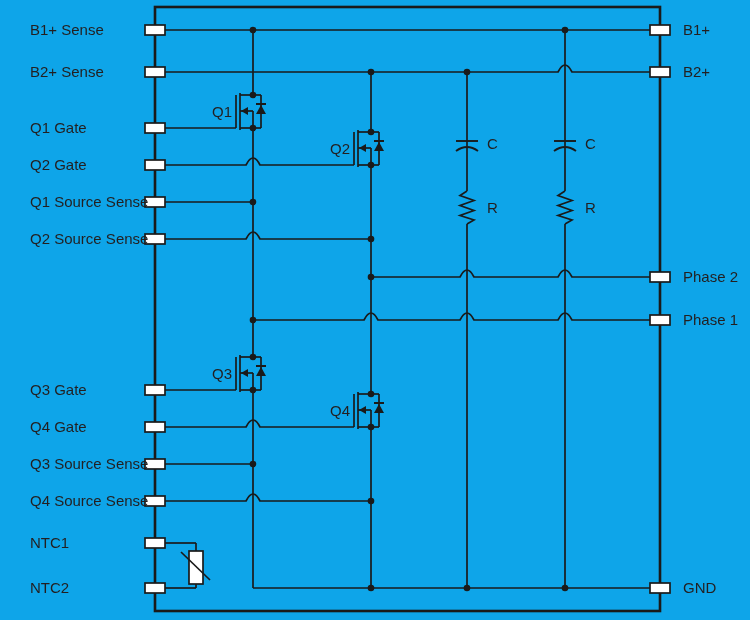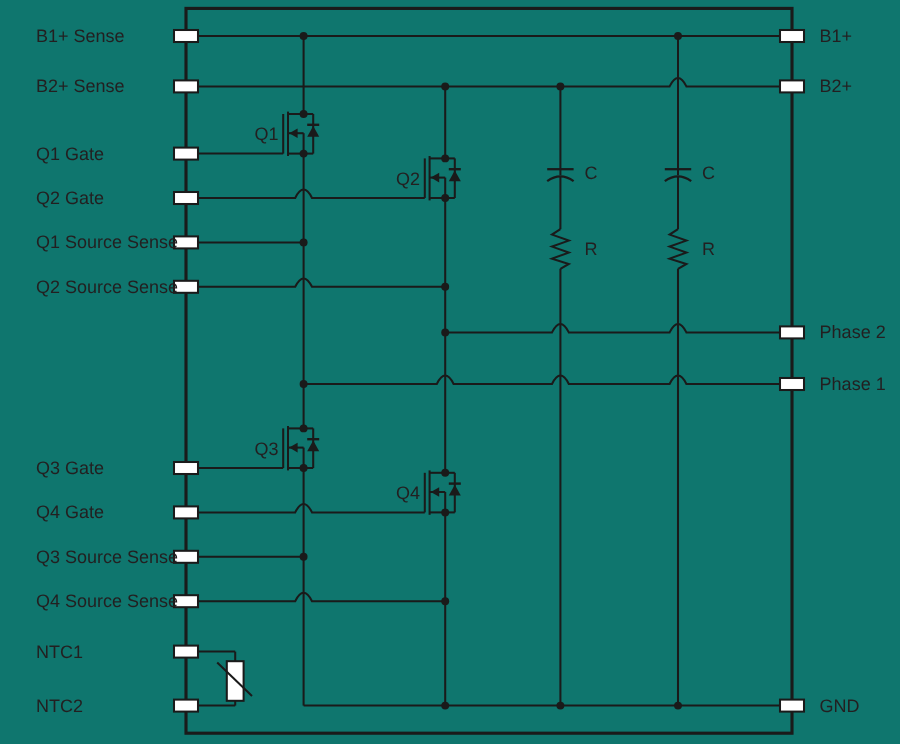--- a/index.html
+++ b/index.html
@@ -1,16 +1,16 @@
 <!DOCTYPE html>
 <html><head>
 <meta charset="utf-8">
 <style>
   html,body{margin:0;padding:0;background:#ffffff;}
-  .canvas{position:relative;width:750px;height:620px;background:#0f766e;overflow:hidden;}
+  .canvas{position:relative;width:750px;height:620px;background:#0ea5e9;overflow:hidden;}
   svg text{font-family:"Liberation Sans","DejaVu Sans",sans-serif;}
 </style>
 </head>
 <body>
 
 <div class="canvas">
   <svg id="schematic" width="750" height="620" viewBox="0 0 750 620" xmlns="http://www.w3.org/2000/svg">
       <rect x="155" y="7" width="505" height="604" fill="none" stroke="#1a1a1a" stroke-width="2.6"></rect>
       <g>
         <path d="M 165 30 L 650 30" fill="none" stroke="#1a1a1a" stroke-width="1.7"></path>

